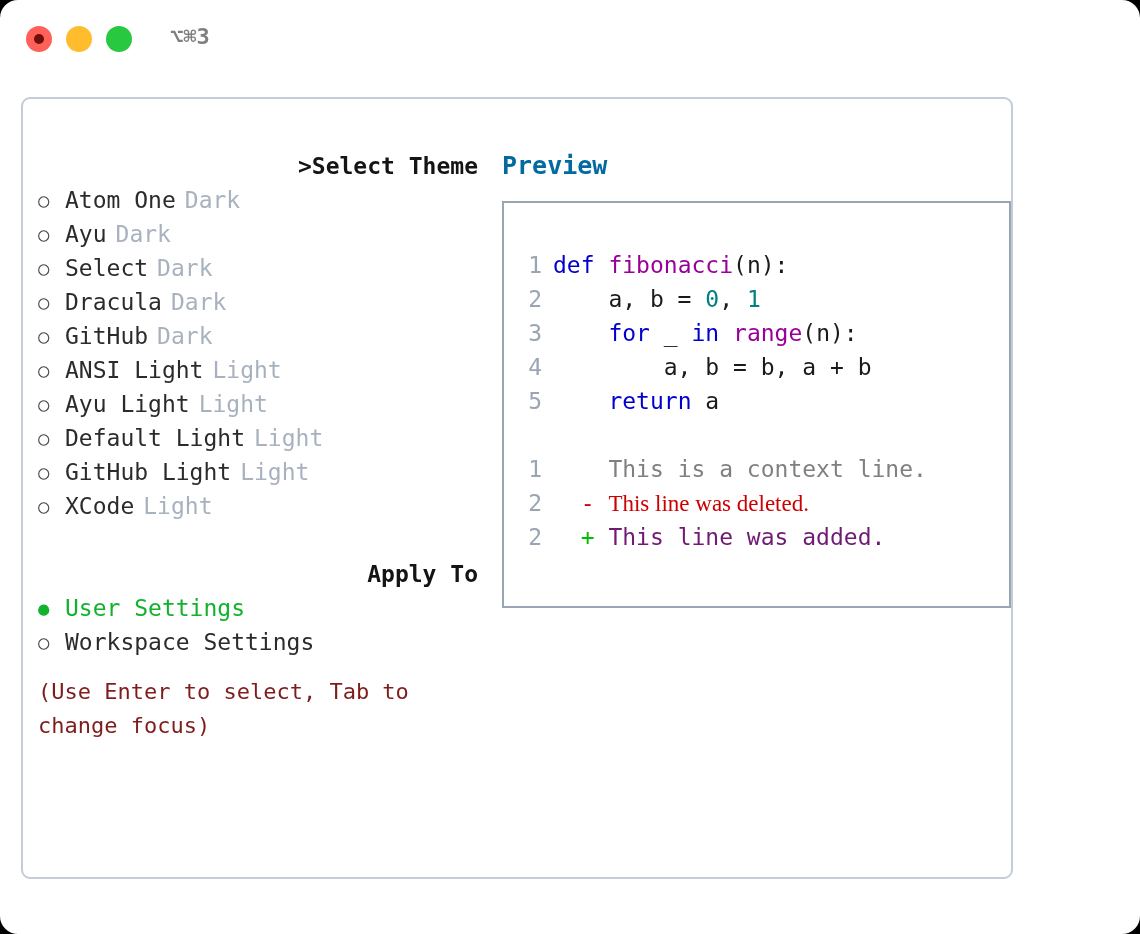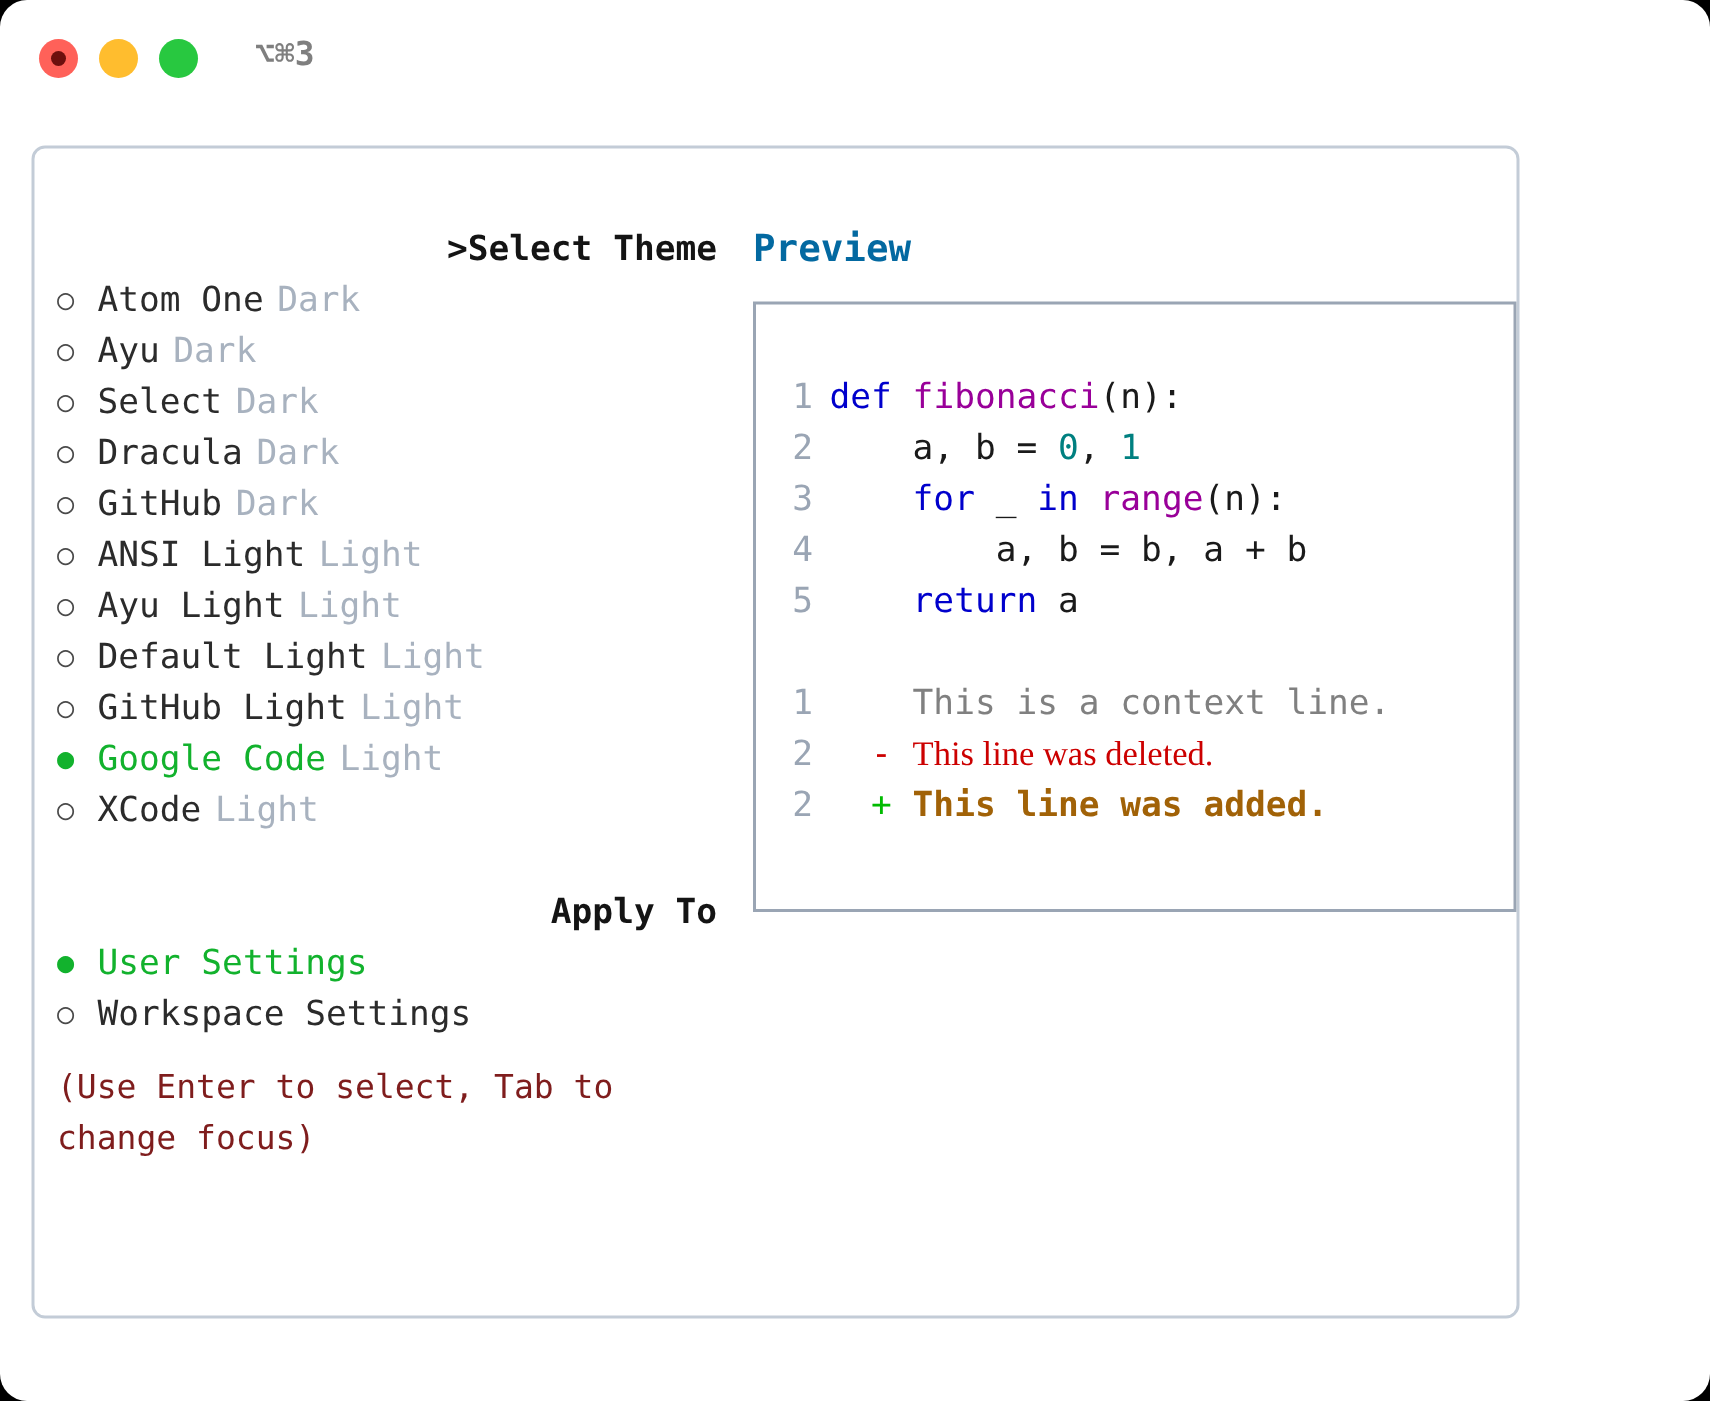--- a/index.html
+++ b/index.html
@@ -177,21 +177,21 @@
   .gap { display: inline-block; width: 11px; }
   .kw  { color: #0000cc; }
   .fn  { color: #990099; }
   .num { color: #008080; }
   .pl  { color: #1a1a1a; }
   .sign-ctx { color: #808080; }
   .sign-del { color: #cc0000; }
   .sign-add { color: #00bb00; }
   .diff-ctx { color: #808080; }
   .diff-del { color: #cc0000; font-family: Liberation Serif, serif; }
-  .diff-add { color: #a16207; font-weight: bold; }
+  .diff-add { color: #701a75; }
 </style>
 </head>
 <body>
 
 <div id="window">
 
   <div id="titlebar">
     <div class="light" id="light-close"></div>
     <div class="light" id="light-min"></div>
     <div class="light" id="light-max"></div>
@@ -209,21 +209,20 @@
       <div id="theme-list">
           <div class="opt-row"><span class="marker">○</span><span class="label">Atom One</span><span class="tag">Dark</span></div>
           <div class="opt-row"><span class="marker">○</span><span class="label">Ayu</span><span class="tag">Dark</span></div>
           <div class="opt-row"><span class="marker">○</span><span class="label">Select</span><span class="tag">Dark</span></div>
           <div class="opt-row"><span class="marker">○</span><span class="label">Dracula</span><span class="tag">Dark</span></div>
           <div class="opt-row"><span class="marker">○</span><span class="label">GitHub</span><span class="tag">Dark</span></div>
           <div class="opt-row"><span class="marker">○</span><span class="label">ANSI Light</span><span class="tag">Light</span></div>
           <div class="opt-row"><span class="marker">○</span><span class="label">Ayu Light</span><span class="tag">Light</span></div>
           <div class="opt-row"><span class="marker">○</span><span class="label">Default Light</span><span class="tag">Light</span></div>
           <div class="opt-row"><span class="marker">○</span><span class="label">GitHub Light</span><span class="tag">Light</span></div>
-          <div class="opt-row selected"><span class="marker">●</span><span class="label">Google Code</span><span class="tag">Light</span></div>
           <div class="opt-row"><span class="marker">○</span><span class="label">XCode</span><span class="tag">Light</span></div>
         </div>
 
       <div id="apply-block">
         <div class="section-header">
           <span class="caret blank">&gt;</span><span>Apply To</span>
         </div>
         <div id="apply-list">
             <div class="opt-row selected"><span class="marker">●</span><span class="label">User Settings</span></div>
             <div class="opt-row"><span class="marker">○</span><span class="label">Workspace Settings</span></div>

